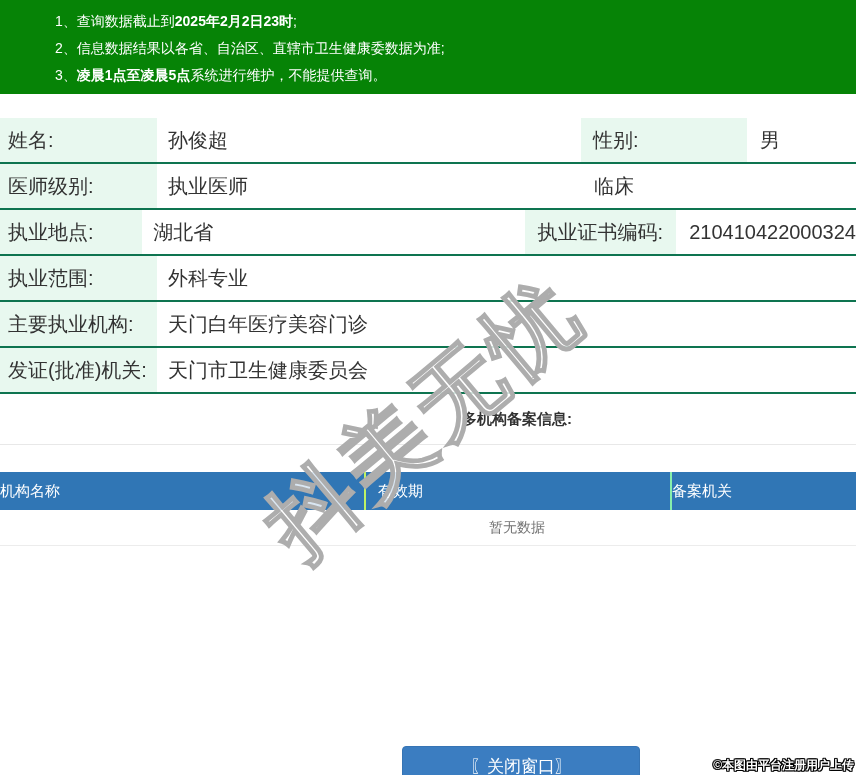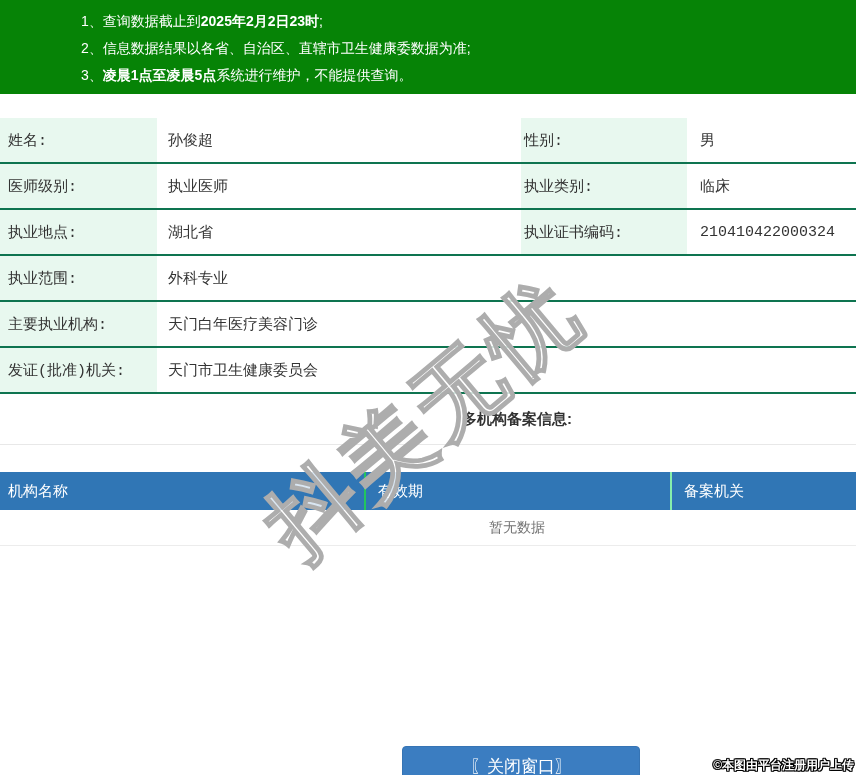--- a/index.html
+++ b/index.html
@@ -2,42 +2,42 @@
 <html><head>
 <meta charset="utf-8">
 <style>
   html,body{margin:0;padding:0;}
   body{
     width:856px;height:775px;overflow:hidden;position:relative;background:#fff;
     font-family:"Liberation Sans","DejaVu Sans",sans-serif;
   }
   
   .banner{background:#068306;height:94px;box-sizing:border-box;padding-top:8px;}
-  .banner .line{padding-left:81px;line-height:27px;font-size:14px;color:#ffffff;}
+  .banner .line{padding-left:55px;line-height:27px;font-size:14px;color:#ffffff;}
   .banner .b{font-weight:bold;}
   
   .info-table{margin-top:24px;}
   .irow{display:flex;align-items:stretch;height:44px;border-bottom:2px solid #0e7450;
-        font-size:15px;color:#333;font-family:Liberation Mono, monospace;}
+        font-size:20px;color:#333;}
   .irow .cell{display:flex;align-items:center;box-sizing:border-box;}
   .lbl1{width:157px;background:#e8f8ef;padding-left:8px;}
-  .val1{width:364px;padding-left:11px;}
-  .lbl2{width:166px;background:#e8f8ef;padding-left:3px;}
+  .val1{width:424px;padding-left:11px;}
+  .lbl2{width:166px;background:#e8f8ef;padding-left:12px;}
   .val2{flex:1;padding-left:13px;}
   .irow.full .val1{flex:1;width:auto;}
   
   .section-title{height:50px;display:flex;align-items:center;justify-content:center;
     border-bottom:1px solid #e8e8e8;font-weight:bold;font-size:15px;color:#333;text-align:right;}
   .section-title span{position:relative;left:89px;}
   
   .filing-header{margin-top:27px;display:flex;height:38px;background:#3076b5;color:#fff;font-size:15px;}
   .filing-header .fh{display:flex;align-items:center;box-sizing:border-box;height:100%;}
-  .fh1{width:366px;padding-left:8px;border-right:2px solid #22c55e;}
+  .fh1{width:366px;padding-left:0;border-right:2px solid #bef264;}
   .fh2{width:306px;padding-left:12px;border-right:2px solid #86efac;}
-  .fh3{flex:1;padding-left:12px;}
+  .fh3{flex:1;}
   .empty-row{height:35px;line-height:35px;text-align:center;font-size:14px;color:#737373;
     border-bottom:1px solid #ececec;}
   .empty-row span{position:relative;left:89px;}
   
   .close-btn{position:absolute;left:402px;top:746px;width:238px;height:40px;
     background:#3b7dc1;color:#fff;border:1px solid #3674b4;border-radius:4px;
     font-size:17px;text-align:center;cursor:pointer;
     font-family:"Liberation Sans","DejaVu Sans",sans-serif;}
   
   .credit{position:absolute;right:2px;top:757px;font-size:12px;font-weight:bold;color:#fff;
@@ -61,21 +61,20 @@
 <div class="info-table">
   <div class="irow">
     <div class="cell lbl1">姓名:</div>
     <div class="cell val1">孙俊超</div>
     <div class="cell lbl2">性别:</div>
     <div class="cell val2">男</div>
   </div>
   <div class="irow">
     <div class="cell lbl1">医师级别:</div>
     <div class="cell val1">执业医师</div>
-    <div class="cell lbl2">执业类别:</div>
     <div class="cell val2">临床</div>
   </div>
   <div class="irow">
     <div class="cell lbl1">执业地点:</div>
     <div class="cell val1">湖北省</div>
     <div class="cell lbl2">执业证书编码:</div>
     <div class="cell val2">210410422000324</div>
   </div>
   <div class="irow full">
     <div class="cell lbl1">执业范围:</div>

